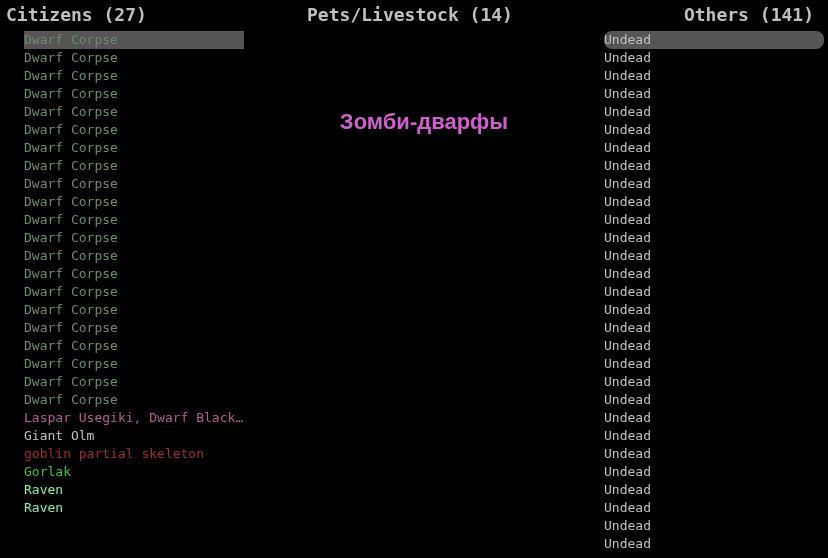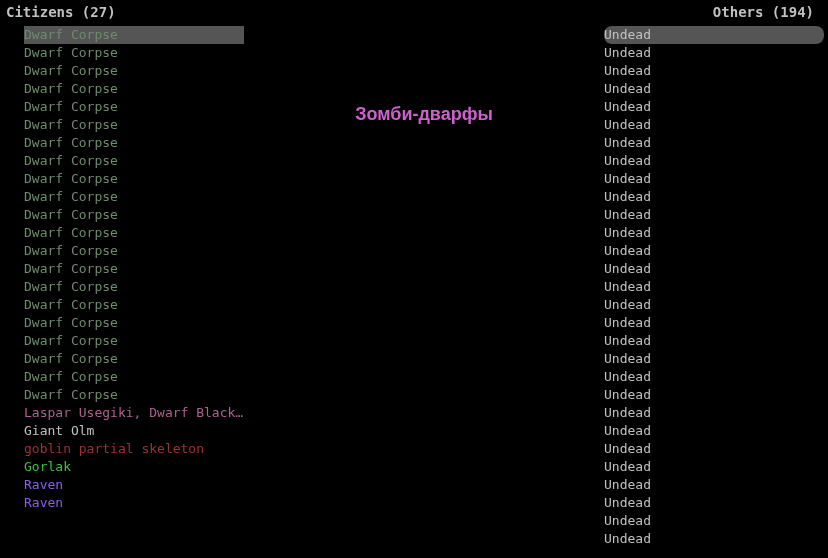--- a/index.html
+++ b/index.html
@@ -15,21 +15,21 @@
     .header-row {
       display: flex;
       flex-direction: row;
       padding: 4px 6px;
       gap: 0;
     }
     .header-col {
       flex: 1;
       color: #c0c0c0;
       font-weight: bold;
-      font-size: 14px;
+      font-size: 18px;
     }
     .main-area {
       display: flex;
       flex-direction: row;
       height: calc(558px - 30px);
       margin-left: 20px;
     }
     .col-left {
       width: 228px;
       padding: 2px 4px;
@@ -68,21 +68,21 @@
     .list-item.goblin {
       color: #a03030;
     }
     .list-item.giant-olm {
       color: #c0c0c0;
     }
     .list-item.wild-animal {
       color: #40c040;
     }
     .list-item.raven {
-      color: #8b5cf6;
+      color: #86efac;
     }
     .right-item {
       display: block;
       line-height: 18px;
       white-space: nowrap;
       border-radius: 8px;
     }
     .right-item.undead {
       color: #c0c0c0;
     }
@@ -93,31 +93,32 @@
     .scrollbar-indicator {
       display: inline-block;
       width: 6px;
       height: 12px;
       background: #888;
       margin-left: 2px;
       vertical-align: middle;
     }
     .center-text {
       color: #d060d0;
-      font-size: 18px;
+      font-size: 22px;
       font-family: sans-serif;
       font-weight: bold;
     }
   </style>
 </head>
 <body>
 
 <div class="header-row">
   <div class="header-col">Citizens (27)</div>
-  <div class="header-col" style="text-align:right; padding-right: 8px;">Others (194)</div>
+  <div class="header-col" style="text-align:center;">Pets/Livestock (14)</div>
+  <div class="header-col" style="text-align:right; padding-right: 8px;">Others (141)</div>
 </div>
 
 <div class="main-area">
   <div class="col-left" id="left-list">
       <span class="list-item dwarf-corpse selected">Dwarf Corpse</span>
       <span class="list-item dwarf-corpse">Dwarf Corpse</span>
       <span class="list-item dwarf-corpse">Dwarf Corpse</span>
       <span class="list-item dwarf-corpse">Dwarf Corpse</span>
       <span class="list-item dwarf-corpse">Dwarf Corpse</span>
       <span class="list-item dwarf-corpse">Dwarf Corpse</span>

